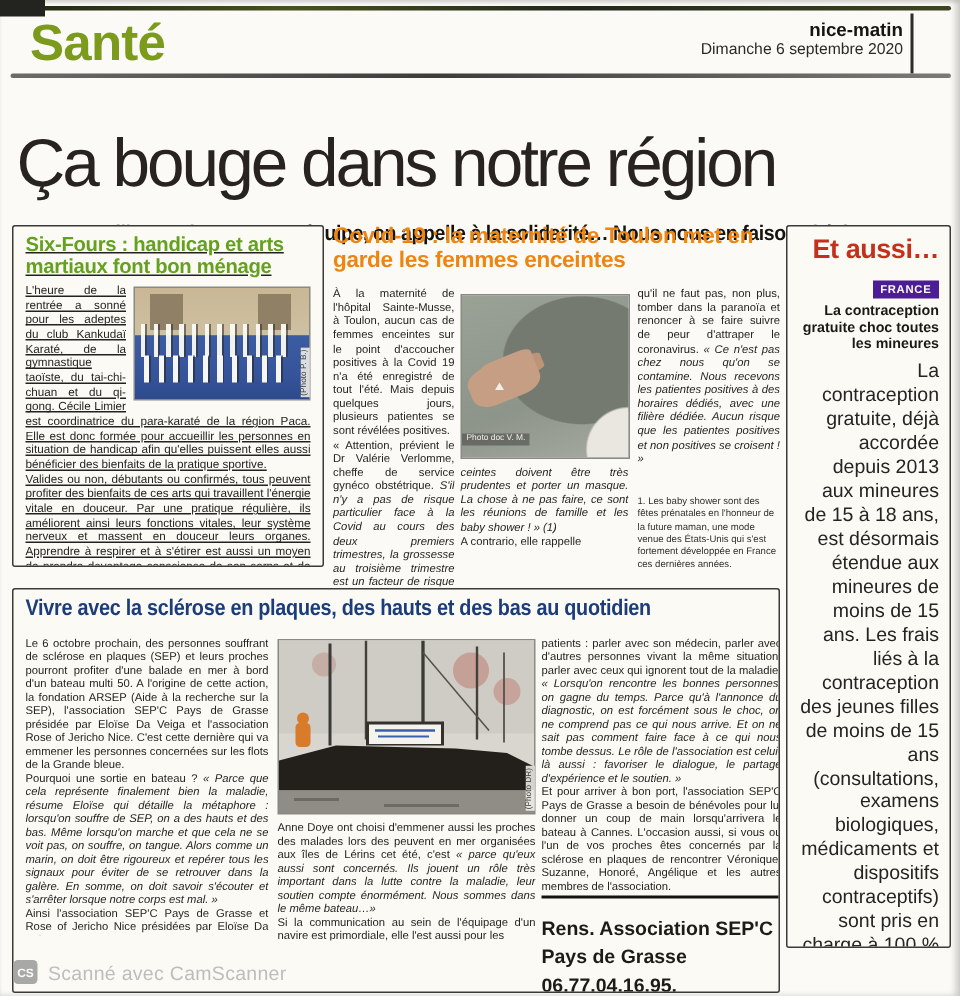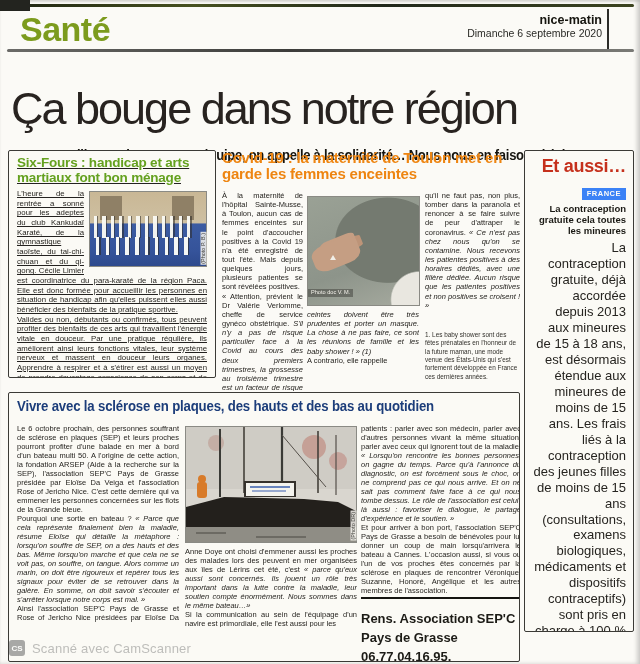--- a/index.html
+++ b/index.html
@@ -64,21 +64,21 @@
     overflow:hidden;}
   .preg-hand{position:absolute;left:4px;top:44px;width:48px;height:26px;background:#c59e83;
     border-radius:14px/9px;transform:rotate(-22deg);box-shadow:6px -8px 0 -6px #c59e83,12px -4px 0 -7px #bd9478;}
   .preg-ring{position:absolute;left:22px;top:58px;width:6px;height:5px;background:#f1efe8;
     clip-path:polygon(50% 0,100% 100%,0 100%);}
   .preg-caption{position:absolute;left:0;bottom:8px;font-size:5.6px;color:#f3f1ea;background:rgba(70,70,64,.55);
     padding:1px 3px;line-height:1;}
   
   .sidebar{left:524px;top:150px;width:110px;height:482px;padding:5px 7px;overflow:hidden;text-align:right;}
   .h-red{margin:0 0 5px 0;font-size:18px;font-weight:bold;color:#c5301c;letter-spacing:-.3px;}
-  .tag{display:inline-block;background:#3b82f6;color:#fdfcf8;font-size:7.5px;font-weight:bold;
+  .tag{display:inline-block;background:#4c1d95;color:#fdfcf8;font-size:7.5px;font-weight:bold;
     padding:1.5px 5px 2px 5px;letter-spacing:.5px;margin-bottom:2px;}
   .sb-sub{margin:2px 0 3px 0;font-size:9.5px;line-height:1.15;font-weight:bold;color:#1a1914;}
   .sb-body{margin:0;font-size:13px;line-height:1.23;color:#262420;}
   .sb-quote{margin:1px 0 0 0;font-size:8.5px;line-height:1.23;color:#262420;}
   
   .sep{left:8px;top:392px;width:512px;height:270px;padding:4px 8px;overflow:hidden;}
   .h-blue{margin:0;font-size:15px;font-weight:bold;color:#1c3d7a;white-space:nowrap;
     transform:scaleX(.88);transform-origin:left;letter-spacing:-.2px;}
   .sep .colz{position:absolute;font-size:7.5px;line-height:1.2;text-align:justify;color:#262420;}
   .sp-c1{left:8px;top:31px;width:162px;height:200px;overflow:hidden;}
@@ -130,21 +130,21 @@
     </div>
     <div class="colz cv-c2 pre"><span class="it">ceintes doivent être très prudentes et porter un masque. La chose à ne pas faire, ce sont les réunions de famille et les baby shower ! » (1)</span><span>
 A contrario, elle rappelle</span></div>
     <div class="colz cv-c3 pre"><span>qu'il ne faut pas, non plus, tomber dans la paranoïa et renoncer à se faire suivre de peur d'attraper le coronavirus. </span><span class="it">« Ce n'est pas chez nous qu'on se contamine. Nous recevons les patientes positives à des horaires dédiés, avec une filière dédiée. Aucun risque que les patientes positives et non positives se croisent ! »</span></div>
     <div class="cv-foot">1. Les baby shower sont des fêtes prénatales en l'honneur de la future maman, une mode venue des États-Unis qui s'est fortement développée en France ces dernières années.</div>
   </section>
 
   <aside class="box sidebar">
     <h2 class="h-red">Et aussi…</h2>
     <span class="tag">FRANCE</span>
-    <h3 class="sb-sub">La contraception gratuite cela toutes les mineures</h3>
+    <h3 class="sb-sub">La contraception gratuite choc toutes les mineures</h3>
     <p class="sb-body pre">La contraception gratuite, déjà accordée depuis 2013 aux mineures de 15 à 18 ans, est désormais étendue aux mineures de moins de 15 ans. Les frais liés à la contraception des jeunes filles de moins de 15 ans (consultations, examens biologiques, médicaments et dispositifs contraceptifs) sont pris en charge à 100 % par l'Assurance-maladie, selon un décret publié le 27 août au Journal officiel. C'était déjà le cas pour les jeunes filles de 15 à 18 ans depuis 2013.
 Cette mesure a fait nettement baisser le taux de recours à l'interruption volontaire de grossesse, qui est passé de 9,5 pour 1000 en 2012 à 6 pour 1000 en 2018.</p>
     <p class="sb-quote it">« Chaque année, a indiqué le gouvernement pour justifier la mesure, près de 1 000 jeunes filles de 12 à 14 ans sont enceintes en France. Parmi ces grossesses, 770 se concluent par une IVG. »</p>
   </aside>
 
   <section class="box sep">
     <h2 class="h-blue">Vivre avec la sclérose en plaques, des hauts et des bas au quotidien</h2>
     <div class="colz sp-c1 pre"><span>Le 6 octobre prochain, des personnes souffrant de sclérose en plaques (SEP) et leurs proches pourront profiter d'une balade en mer à bord d'un bateau multi 50. A l'origine de cette action, la fondation ARSEP (Aide à la recherche sur la SEP), l'association SEP'C Pays de Grasse présidée par Eloïse Da Veiga et l'association Rose of Jericho Nice. C'est cette dernière qui va emmener les personnes concernées sur les flots de la Grande bleue.
 Pourquoi une sortie en bateau ? </span><span class="it">« Parce que cela représente finalement bien la maladie, résume Eloïse qui détaille la métaphore : lorsqu'on souffre de SEP, on a des hauts et des bas. Même lorsqu'on marche et que cela ne se voit pas, on souffre, on tangue. Alors comme un marin, on doit être rigoureux et repérer tous les signaux pour éviter de se retrouver dans la galère. En somme, on doit savoir s'écouter et s'arrêter lorsque notre corps est mal. »</span><span>
 Ainsi l'association SEP'C Pays de Grasse et Rose of Jericho Nice présidées par Eloïse Da Veiga et</span></div>

